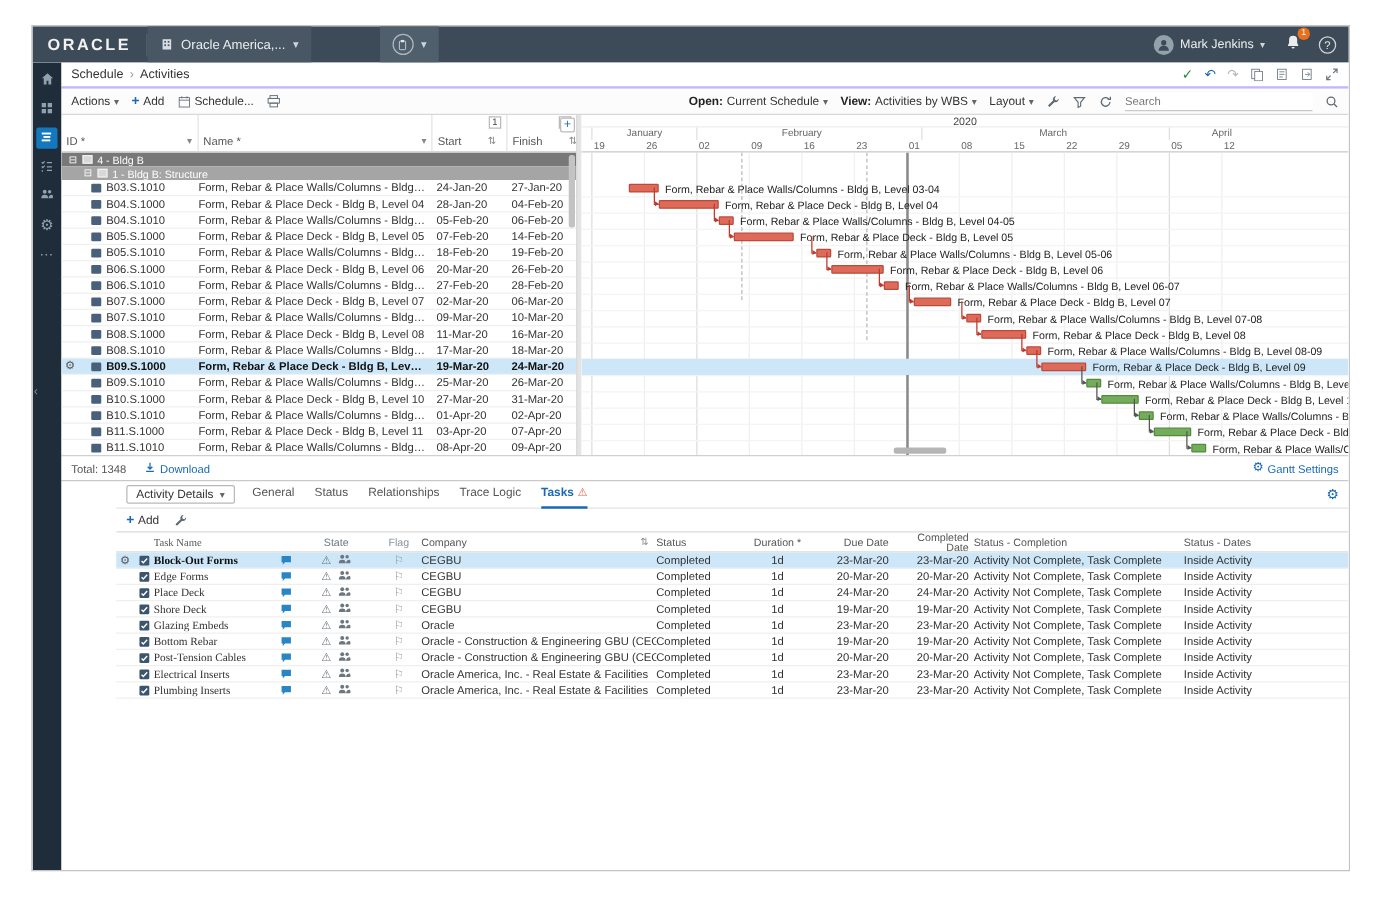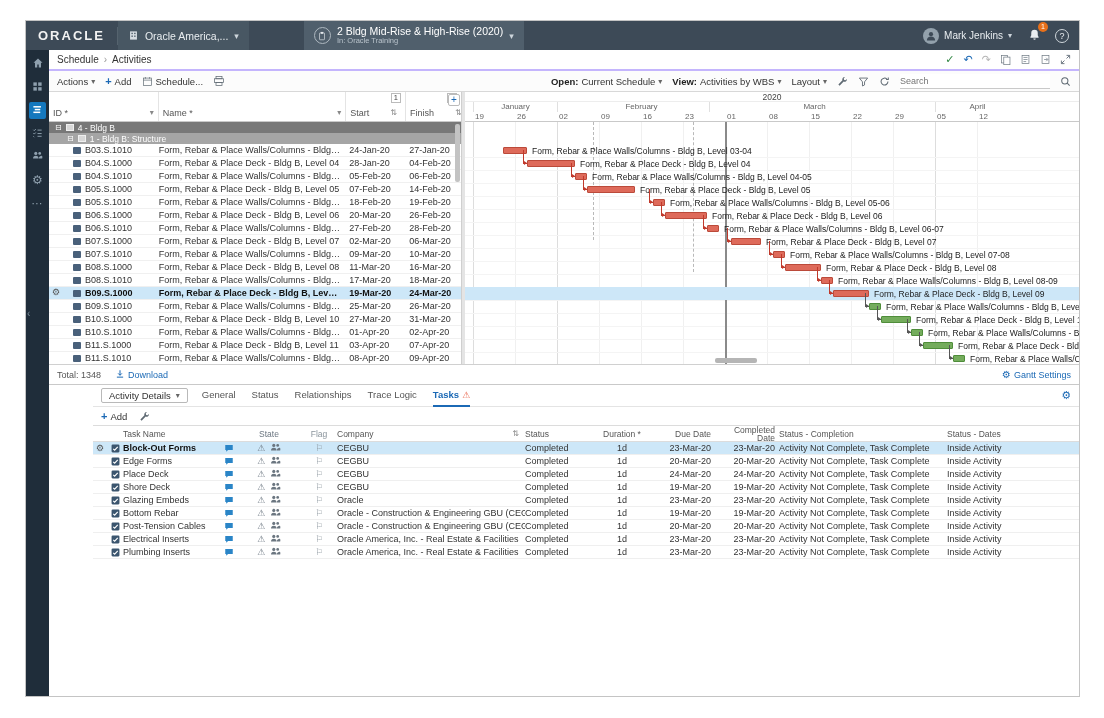--- a/index.html
+++ b/index.html
@@ -127,21 +127,21 @@
   .addrow { height:18px; display:flex; align-items:center; gap:12px; padding:0 8px; font-size:9.5px; color:#333; flex:0 0 auto; }
   .wrench { color:#5f6a73; display:flex; cursor:pointer; }
 
   .ttable { flex:0 0 auto; }
   .thead { height:17px; display:flex; align-items:center; border-top:1px solid #dcdcdc; border-bottom:1px solid #dcdcdc; font-size:8.5px; color:#555; }
   .trow { height:13px; display:flex; align-items:center; font-size:9px; color:#333; border-bottom:1px solid #efefef; position:relative; cursor:pointer; }
   .trow.sel { background:#cde7f8; }
   .trow.sel .tname { font-weight:bold; color:#111; }
   .col-g { width:14px; flex:0 0 auto; }
   .col-chk { width:16px; flex:0 0 auto; display:flex; justify-content:center; }
-  .col-name { width:98px; flex:0 0 auto; overflow:hidden; white-space:nowrap; text-overflow:ellipsis; }
+  .col-name { width:98px; flex:0 0 auto; overflow:hidden; white-space:nowrap; text-overflow:ellipsis;font-family:Liberation Serif, serif; }
   .col-chat { width:16px; flex:0 0 auto; display:flex; justify-content:center; color:#2a85c7; }
   .col-state { width:64px; flex:0 0 auto; display:flex; justify-content:center; gap:5px; color:#6b7680; align-items:center; }
   .col-flag { width:36px; flex:0 0 auto; text-align:center; color:#8a949c; }
   .col-comp { width:188px; flex:0 0 auto; overflow:hidden; white-space:nowrap; text-overflow:ellipsis; display:flex; align-items:center; }
   .col-stat { width:74px; flex:0 0 auto; }
   .col-dur { width:46px; flex:0 0 auto; text-align:center; }
   .col-due { width:70px; flex:0 0 auto; text-align:right; padding-right:4px; }
   .col-cd { width:64px; flex:0 0 auto; text-align:right; padding-right:4px; }
   .col-sc { width:168px; flex:0 0 auto; overflow:hidden; white-space:nowrap; }
   .col-sd { flex:1; overflow:hidden; white-space:nowrap; }
@@ -175,24 +175,20 @@
         <span style="font-size:10.5px">Oracle America,...</span>
         <span class="caret">▾</span>
       </div>
       <div class="chip proj">
         <span class="proj-circle">
             <svg viewBox="0 0 16 16" width="10" height="10" fill="none" stroke="currentColor">
               <rect x="4" y="3" width="8" height="11" rx="1"></rect>
               <rect x="6" y="1.5" width="4" height="3" fill="currentColor" stroke="none"></rect>
             </svg>
           </span>
-        <span class="proj-text">
-          <span class="proj-title" style="display:block">2 Bldg Mid-Rise &amp; High-Rise (2020)</span>
-          <span class="proj-sub" style="display:block">In: Oracle Training</span>
-        </span>
         <span class="caret">▾</span>
       </div>
       <div class="tspacer"></div>
       <div class="huser">
         <span class="avatar">
             <svg viewBox="0 0 16 16" width="12" height="12" fill="currentColor">
               <circle cx="8" cy="5.5" r="2.8"></circle>
               <path d="M2.5 14a5.5 5.5 0 0 1 11 0z"></path>
             </svg>
           </span>
@@ -568,21 +564,21 @@
               </div>
             <div class="vscroll"></div>
           </div>
           <div class="splitter"></div>
           <div class="ganttpanel">
             <div class="gantt-header">
               <div class="gyear">2020</div>
               <div id="gantt-months">
                   <div class="gm" style="left:8px;width:84px">January</div>
                   <div class="gm" style="left:92px;width:168px">February</div>
-                  <div class="gm" style="left:244px;width:210px">March</div>
+                  <div class="gm" style="left:272px;width:210px">March</div>
                   <div class="gm" style="left:470px;width:84px">April</div>
                 </div>
               <div id="gantt-weeks">
                   <div class="gw" style="left:8px">19</div>
                   <div class="gw" style="left:50px">26</div>
                   <div class="gw" style="left:92px">02</div>
                   <div class="gw" style="left:134px">09</div>
                   <div class="gw" style="left:176px">16</div>
                   <div class="gw" style="left:218px">23</div>
                   <div class="gw" style="left:260px">01</div>

